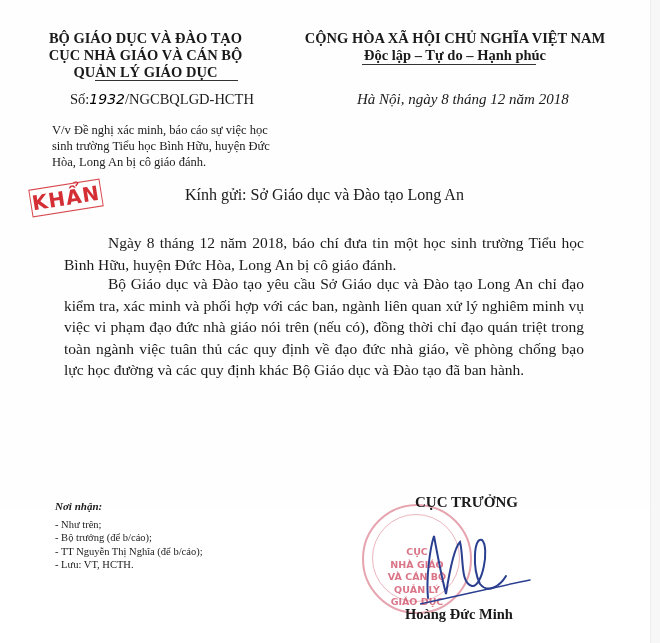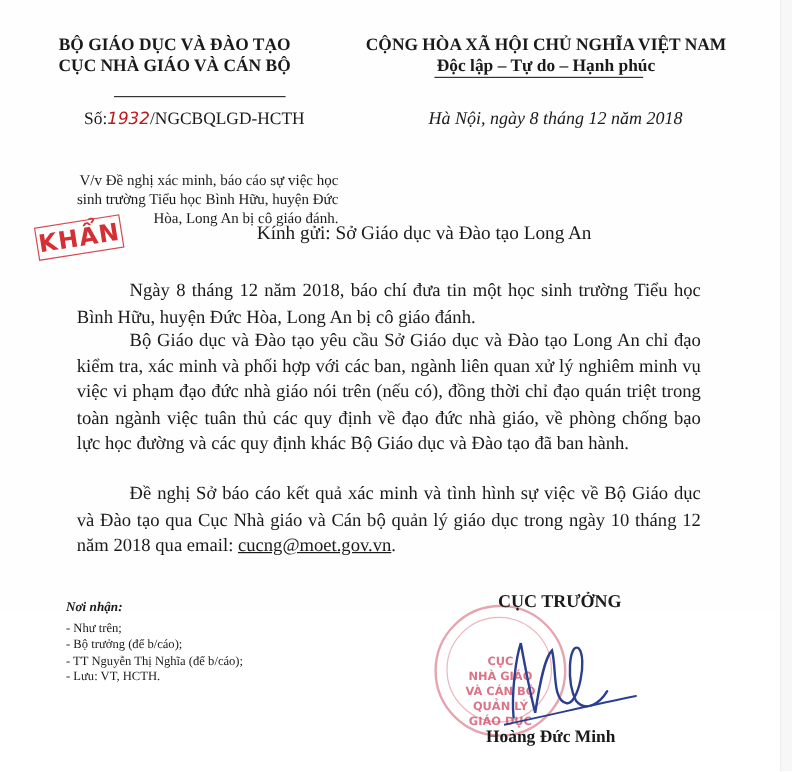--- a/index.html
+++ b/index.html
@@ -12,31 +12,31 @@
   .center{text-align:center;}
 
   .org{left:38px;top:30px;width:215px;font-size:14.5px;line-height:17px;}
   .org-line{display:block;}
   .org-rule{position:absolute;left:95px;top:80px;width:143px;height:0;border-top:1.5px solid #333;}
 
   .nation{left:290px;top:30px;width:330px;font-size:14.5px;line-height:17px;}
   .nation-rule{position:absolute;left:362px;top:64px;width:174px;height:0;border-top:1.5px solid #333;}
 
   .docno{left:70px;top:91px;font-size:14.5px;}
-  .docno .num{color:#b91c1c;font-style:italic;font-family:"DejaVu Sans",sans-serif;font-size:14px;}
+  .docno .num{color:#000000;font-style:italic;font-family:"DejaVu Sans",sans-serif;font-size:14px;}
 
   .date{left:357px;top:91px;font-size:15px;font-style:italic;}
 
-  .subject{left:52px;top:122px;width:230px;font-size:12.5px;line-height:16px;white-space:normal;text-align:right;margin-top:20px;}
+  .subject{left:52px;top:122px;width:230px;font-size:12.5px;line-height:16px;white-space:normal;text-align:left;}
 
   .stamp{position:absolute;left:30px;top:184px;width:70px;height:26px;transform:rotate(-9deg);
          border:1.5px solid #d8494f;color:#d32f35;font-family:"DejaVu Sans",sans-serif;font-weight:bold;
          font-size:20px;line-height:26px;text-align:center;letter-spacing:1px;}
 
-  .greeting{left:185px;top:186px;font-size:16px;margin-left:29px;}
+  .greeting{left:185px;top:186px;font-size:16px;}
 
   .para{position:absolute;left:64px;width:520px;font-size:15.5px;line-height:21.5px;text-align:justify;}
   .para .indent{display:inline-block;width:44px;}
   .p1{top:232px;}
   .p2{top:273px;}
   .p3{top:401px;}
   .email{text-decoration:underline;}
 
   .recipients{left:55px;top:500px;font-size:10.5px;line-height:13.5px;}
   .recipients .title{font-style:italic;font-weight:bold;font-size:11px;margin-bottom:4px;display:block;}
@@ -54,20 +54,21 @@
   .sig{position:absolute;left:420px;top:528px;width:120px;height:80px;}
 </style>
 </head>
 <body>
 
 <div class="page">
 
   <div class="abs org bold center">
     <span class="org-line">BỘ GIÁO DỤC VÀ ĐÀO TẠO</span>
     <span class="org-line">CỤC NHÀ GIÁO VÀ CÁN BỘ</span>
+    <span class="org-line">QUẢN LÝ GIÁO DỤC</span>
   </div>
   <div class="org-rule"></div>
 
   <div class="abs nation bold center">
     <div>CỘNG HÒA XÃ HỘI CHỦ NGHĨA VIỆT NAM</div>
     <div>Độc lập – Tự do – Hạnh phúc</div>
   </div>
   <div class="nation-rule"></div>
 
   <div class="abs docno">
@@ -79,21 +80,20 @@
   <div class="abs subject">V/v Đề nghị xác minh, báo cáo sự việc học sinh trường Tiểu học Bình Hữu, huyện Đức Hòa, Long An bị cô giáo đánh.</div>
 
   <div class="stamp">KHẨN</div>
 
   <div class="abs greeting">Kính gửi: Sở Giáo dục và Đào tạo Long An</div>
 
   <div class="para p1"><span class="indent"></span><span>Ngày 8 tháng 12 năm 2018, báo chí đưa tin một học sinh trường Tiểu học Bình Hữu, huyện Đức Hòa, Long An bị cô giáo đánh.</span></div>
 
   <div class="para p2"><span class="indent"></span><span>Bộ Giáo dục và Đào tạo yêu cầu Sở Giáo dục và Đào tạo Long An chỉ đạo kiểm tra, xác minh và phối hợp với các ban, ngành liên quan xử lý nghiêm minh vụ việc vi phạm đạo đức nhà giáo nói trên (nếu có), đồng thời chỉ đạo quán triệt trong toàn ngành việc tuân thủ các quy định về đạo đức nhà giáo, về phòng chống bạo lực học đường và các quy định khác Bộ Giáo dục và Đào tạo đã ban hành.</span></div>
 
-  <div class="para p3"><span class="indent"></span><span>Đề nghị Sở báo cáo kết quả xác minh và tình hình sự việc về Bộ Giáo dục và Đào tạo qua Cục Nhà giáo và Cán bộ quản lý giáo dục trong ngày 10 tháng 12 năm 2018 qua email: </span><span class="email">cucng@moet.gov.vn</span><span>.</span></div>
 
   <div class="abs recipients">
     <span class="title">Nơi nhận:</span>
     <span class="item">- Như trên;</span>
     <span class="item">- Bộ trưởng (để b/cáo);</span>
     <span class="item">- TT Nguyễn Thị Nghĩa (để b/cáo);</span>
     <span class="item">- Lưu: VT, HCTH.</span>
   </div>
 
   <div class="seal">

